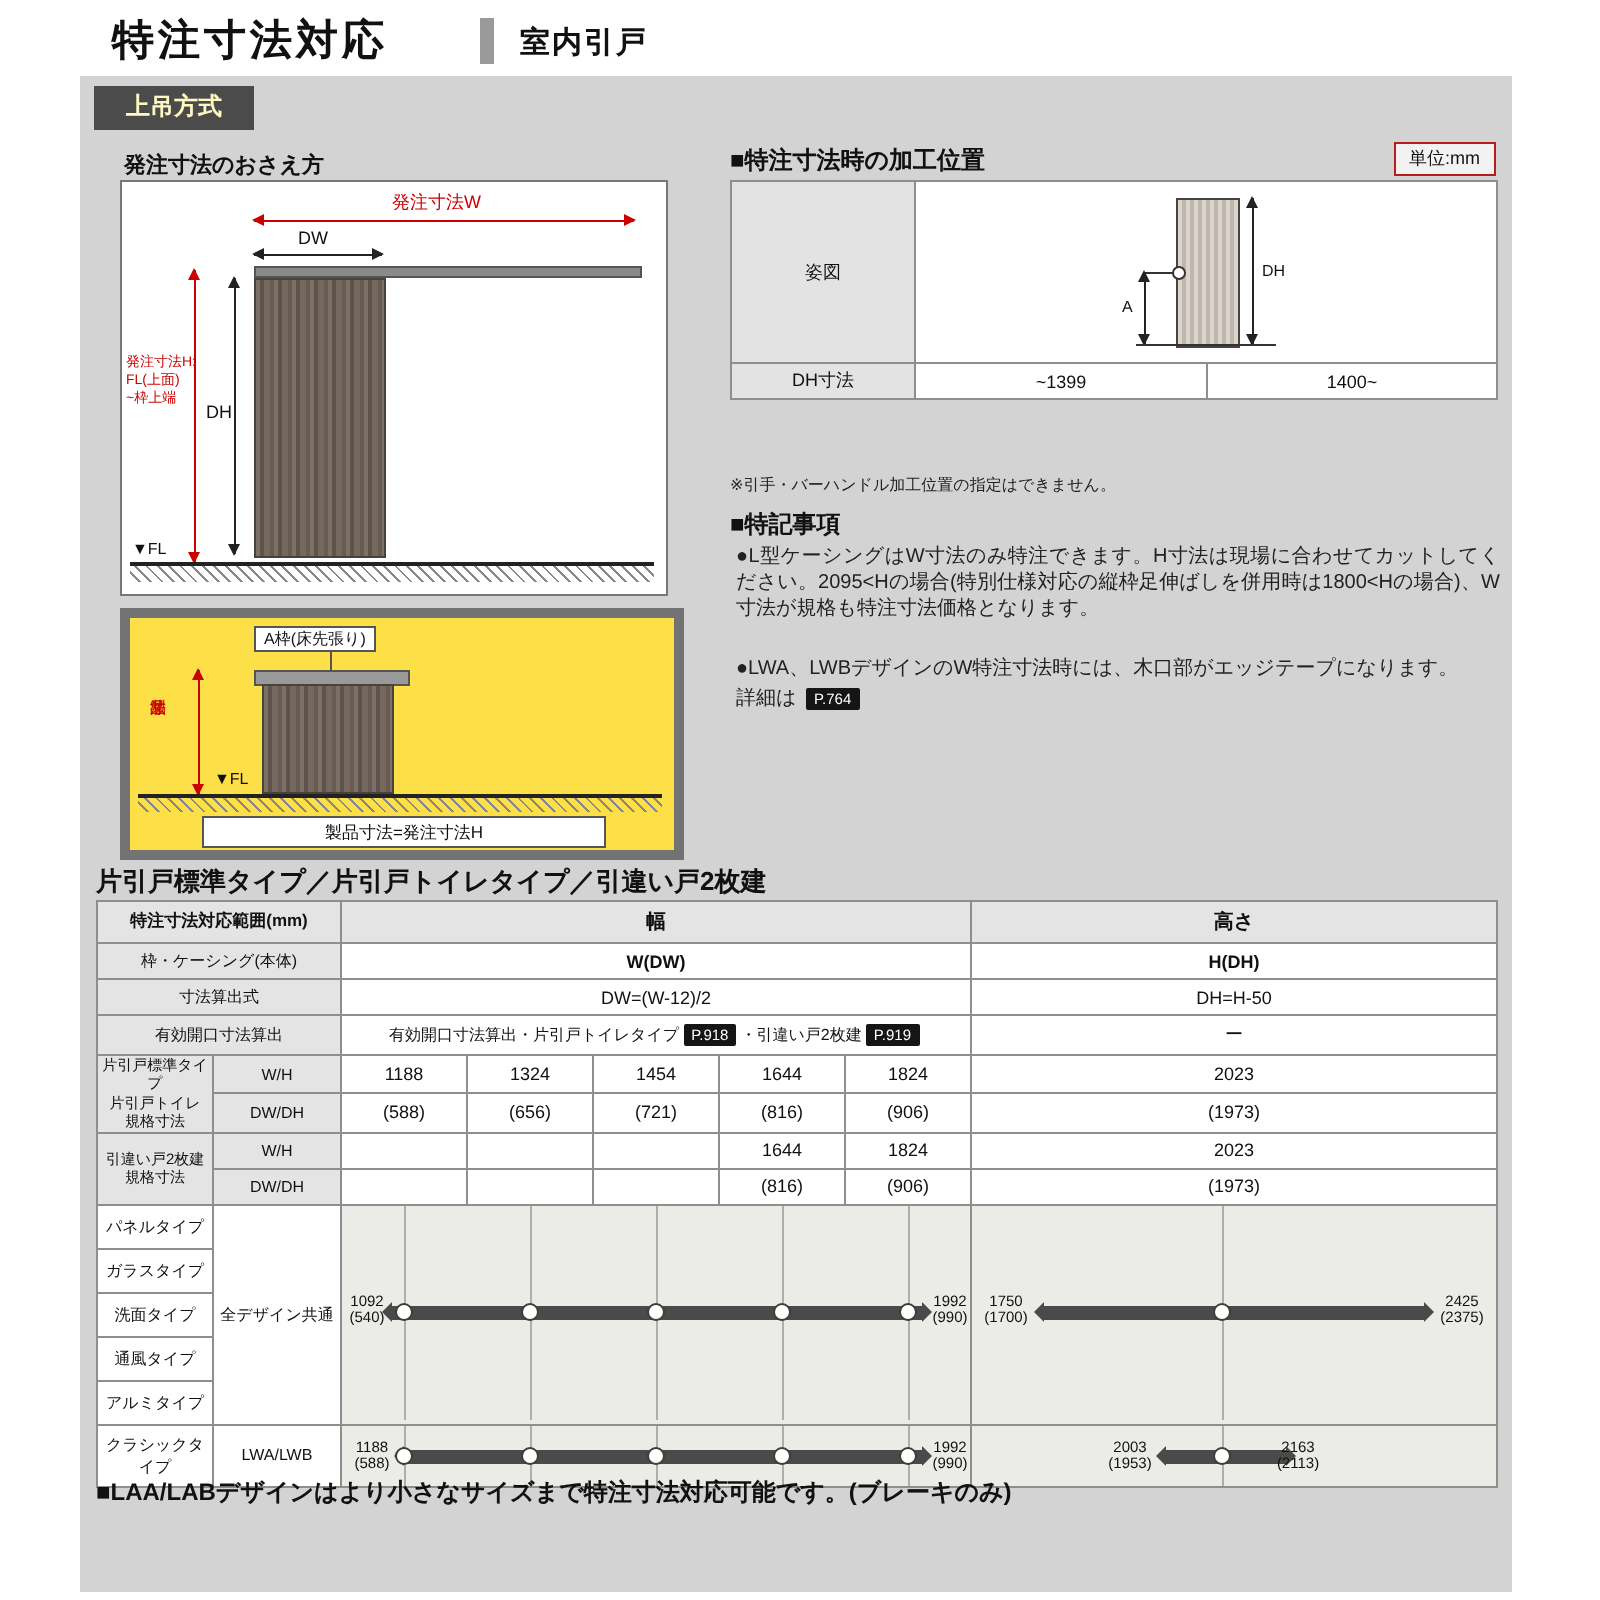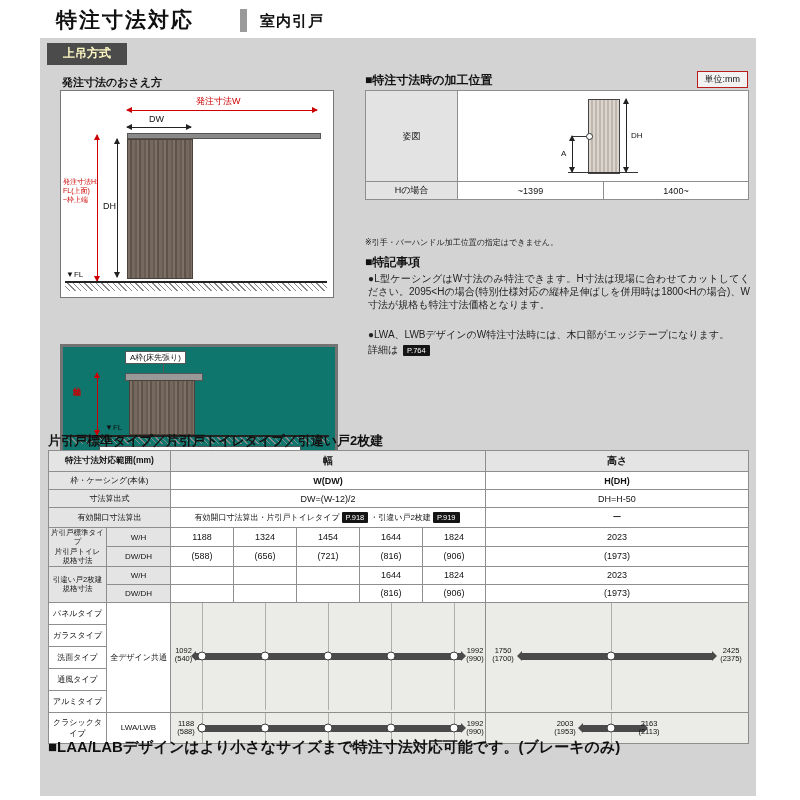--- a/index.html
+++ b/index.html
@@ -7,21 +7,21 @@
         font-family:"Liberation Sans","DejaVu Sans",sans-serif;color:#111;}
   
   .title{position:absolute;left:56px;top:6px;font-size:21px;font-weight:bold;letter-spacing:2px;}
   .tbar{position:absolute;left:240px;top:9px;width:7px;height:23px;background:#9a9a9a;}
   .subtitle{position:absolute;left:260px;top:12px;font-size:15px;font-weight:bold;letter-spacing:1px;}
   
   .content{position:absolute;left:40px;top:38px;width:716px;height:758px;background:#d3d3d3;}
   .method{position:absolute;left:7px;top:5px;background:#4b4b4b;color:#fef9c3;font-size:12px;padding:2px 16px 3px;font-weight:bold;}
   .ord-title{position:absolute;left:22px;top:37px;font-size:11px;font-weight:bold;}
   .box1{position:absolute;left:20px;top:52px;width:272px;height:206px;background:#fff;border:1px solid #777;}
-  .box2{position:absolute;left:20px;top:266px;width:272px;height:116px;background:#0f766e;border:3px solid #737373;margin-top:40px;}
+  .box2{position:absolute;left:20px;top:266px;width:272px;height:116px;background:#fde047;border:5px solid #737373;}
   .lab{position:absolute;font-size:9px;color:#111;white-space:nowrap;}
   .red{color:#c00;}
   .pre{white-space:pre-line;line-height:1.3;}
   .wood{background:#6e6156;background-image:repeating-linear-gradient(90deg,rgba(255,255,255,.10) 0 2px,rgba(0,0,0,.14) 2px 4px,rgba(255,255,255,.05) 4px 7px,rgba(0,0,0,.06) 7px 9px);border:1px solid #4a4238;}
   .woodlight{background:#cfc7bd;background-image:repeating-linear-gradient(90deg,rgba(255,255,255,.25) 0 2px,rgba(0,0,0,.08) 2px 4px);border:1px solid #444;}
   .hatch{position:absolute;background:repeating-linear-gradient(45deg,transparent 0 3px,#888 3px 4px);}
   
   .ah{position:absolute;height:1px;background:currentColor;}
   .ah::before,.ah::after{content:"";position:absolute;top:-3px;width:0;height:0;border-top:3px solid transparent;border-bottom:3px solid transparent;}
   .ah::before{left:-1px;border-right:6px solid;}
@@ -55,21 +55,21 @@
   td.barcell{padding:0;background:#ebebe7;vertical-align:top;}
   .bw{position:relative;width:100%;overflow:hidden;}
   .vguide{position:absolute;top:0;bottom:0;width:1px;background:#aeaeae;}
   .bar{position:absolute;height:7px;background:#4a4a4a;}
   .bar::before,.bar::after{content:"";position:absolute;top:-2px;width:0;height:0;border-top:5.5px solid transparent;border-bottom:5.5px solid transparent;}
   .bar::before{left:-5px;border-right:5px solid #4a4a4a;}
   .bar::after{right:-5px;border-left:5px solid #4a4a4a;}
   .dot{position:absolute;width:7px;height:7px;border:1.5px solid #3d3d3d;background:#fff;border-radius:50%;transform:translate(-50%,-50%);}
   .blab{position:absolute;font-size:7.5px;line-height:1.15;text-align:center;color:#111;}
   
-  .laa-note{position:absolute;left:8px;top:700px;font-size:15px;font-weight:bold;}
+  .laa-note{position:absolute;left:8px;top:700px;font-size:12px;font-weight:bold;}
   .btable{position:absolute;left:8px;top:716px;width:472px;border-collapse:collapse;table-layout:fixed;background:#fff;}
   .btable td{border:1px solid #8e8e8e;font-size:10px;text-align:center;background:#fff;padding:0 4px;vertical-align:middle;}
   .btable td.hd{background:#e4e4e4;font-size:8.5px;height:15px;}
   .btable td.t8{font-size:8px;text-align:left;}
   .btable tr.dr>td{height:18px;}
 </style>
 </head>
 <body>
 
 <div class="page">
@@ -131,21 +131,21 @@
             <div class="lab" style="left:173px;top:40px;font-size:8px;">DH</div>
             <div style="position:absolute;left:114px;top:45px;width:17px;height:1px;background:#333;"></div>
             <div class="av" style="left:114px;top:45px;height:36px;color:#222;"></div>
             <div class="lab" style="left:103px;top:58px;font-size:8px;">A</div>
             <div style="position:absolute;left:128px;top:42px;width:5px;height:5px;border:1px solid #333;border-radius:50%;background:#fff;"></div>
             <div style="position:absolute;left:110px;top:81px;width:70px;height:1px;background:#333;"></div>
           </div>
         </td>
       </tr>
       <tr>
-        <td class="hd">Hの場合</td>
+        <td class="hd">DH寸法</td>
         <td>~1399</td>
         <td>1400~</td>
       </tr>
     </tbody>
       </table>
     <div class="proc-note">※引手・バーハンドル加工位置の指定はできません。</div>
 
     <div class="rem-title">■特記事項</div>
     <div class="rem1">●L型ケーシングはW寸法のみ特注できます。H寸法は現場に合わせてカットしてください。2095&lt;Hの場合(特別仕様対応の縦枠足伸ばしを併用時は1800&lt;Hの場合)、W寸法が規格も特注寸法価格となります。</div>
     <div class="rem2">

